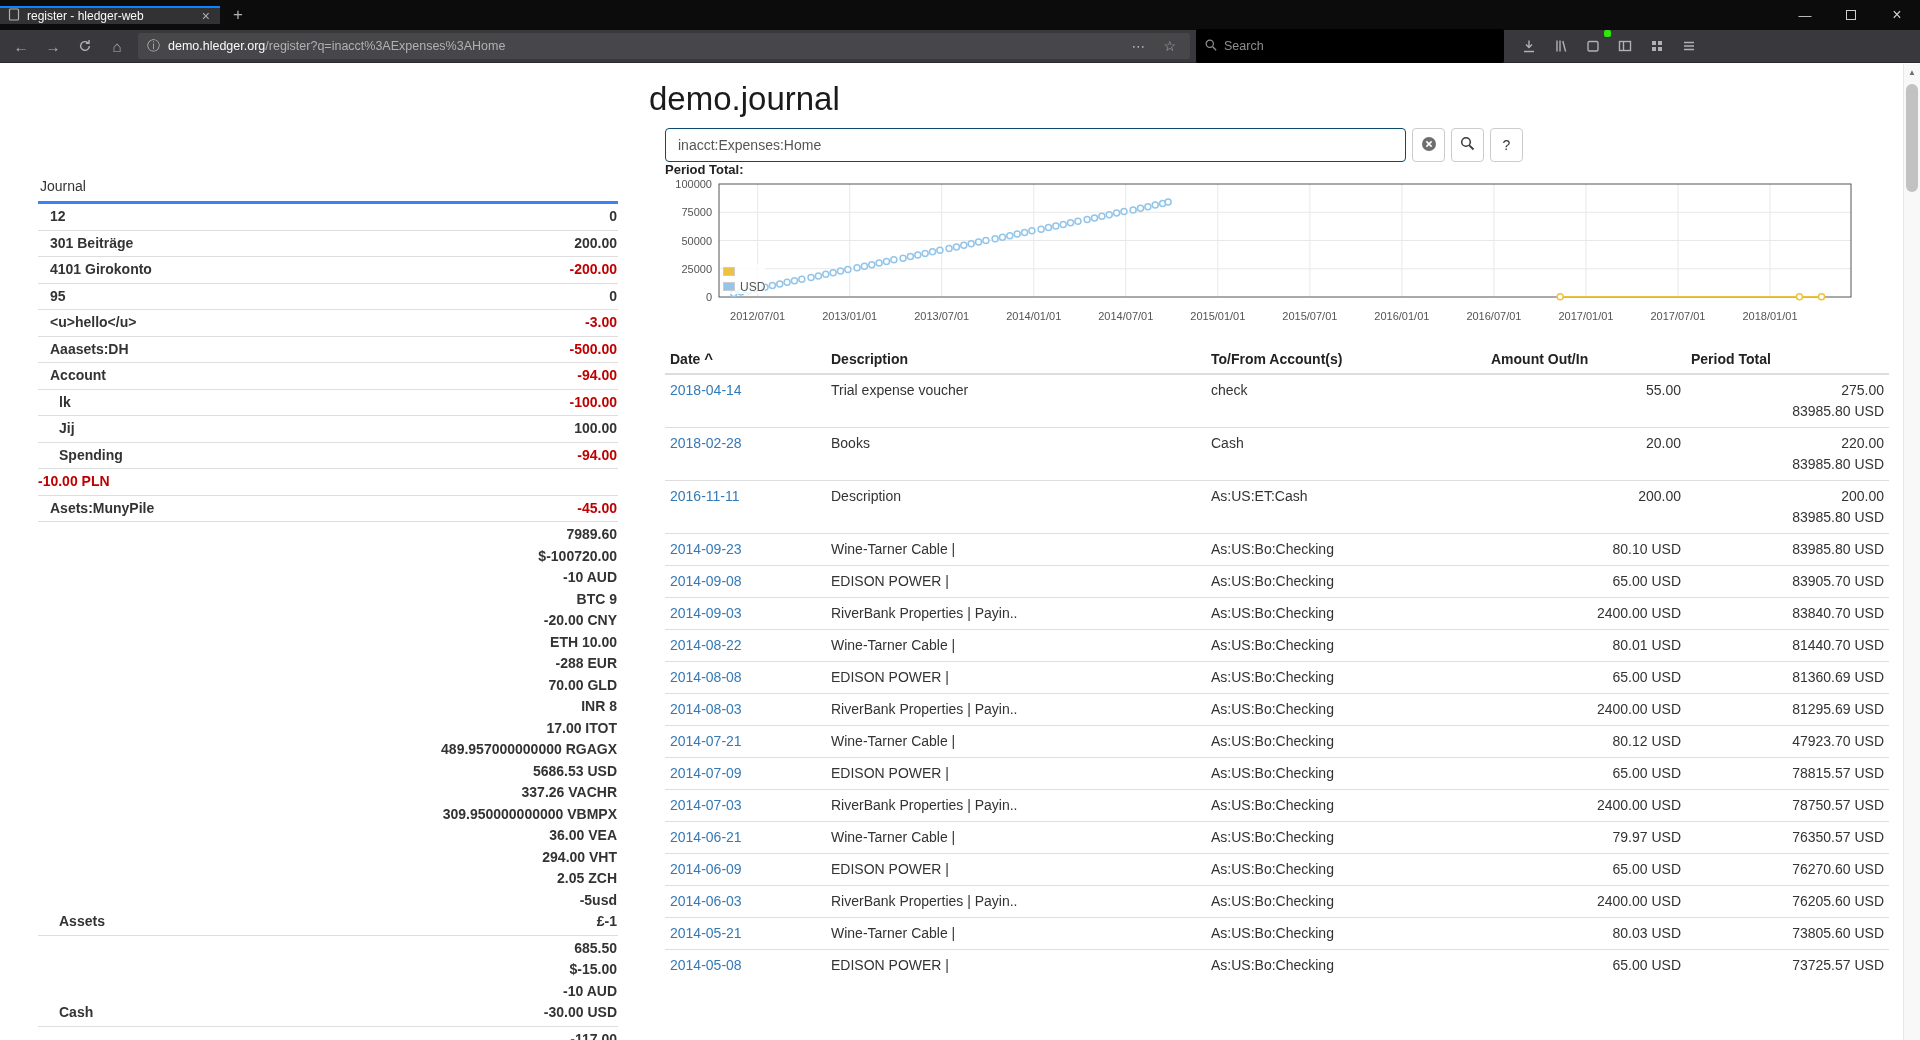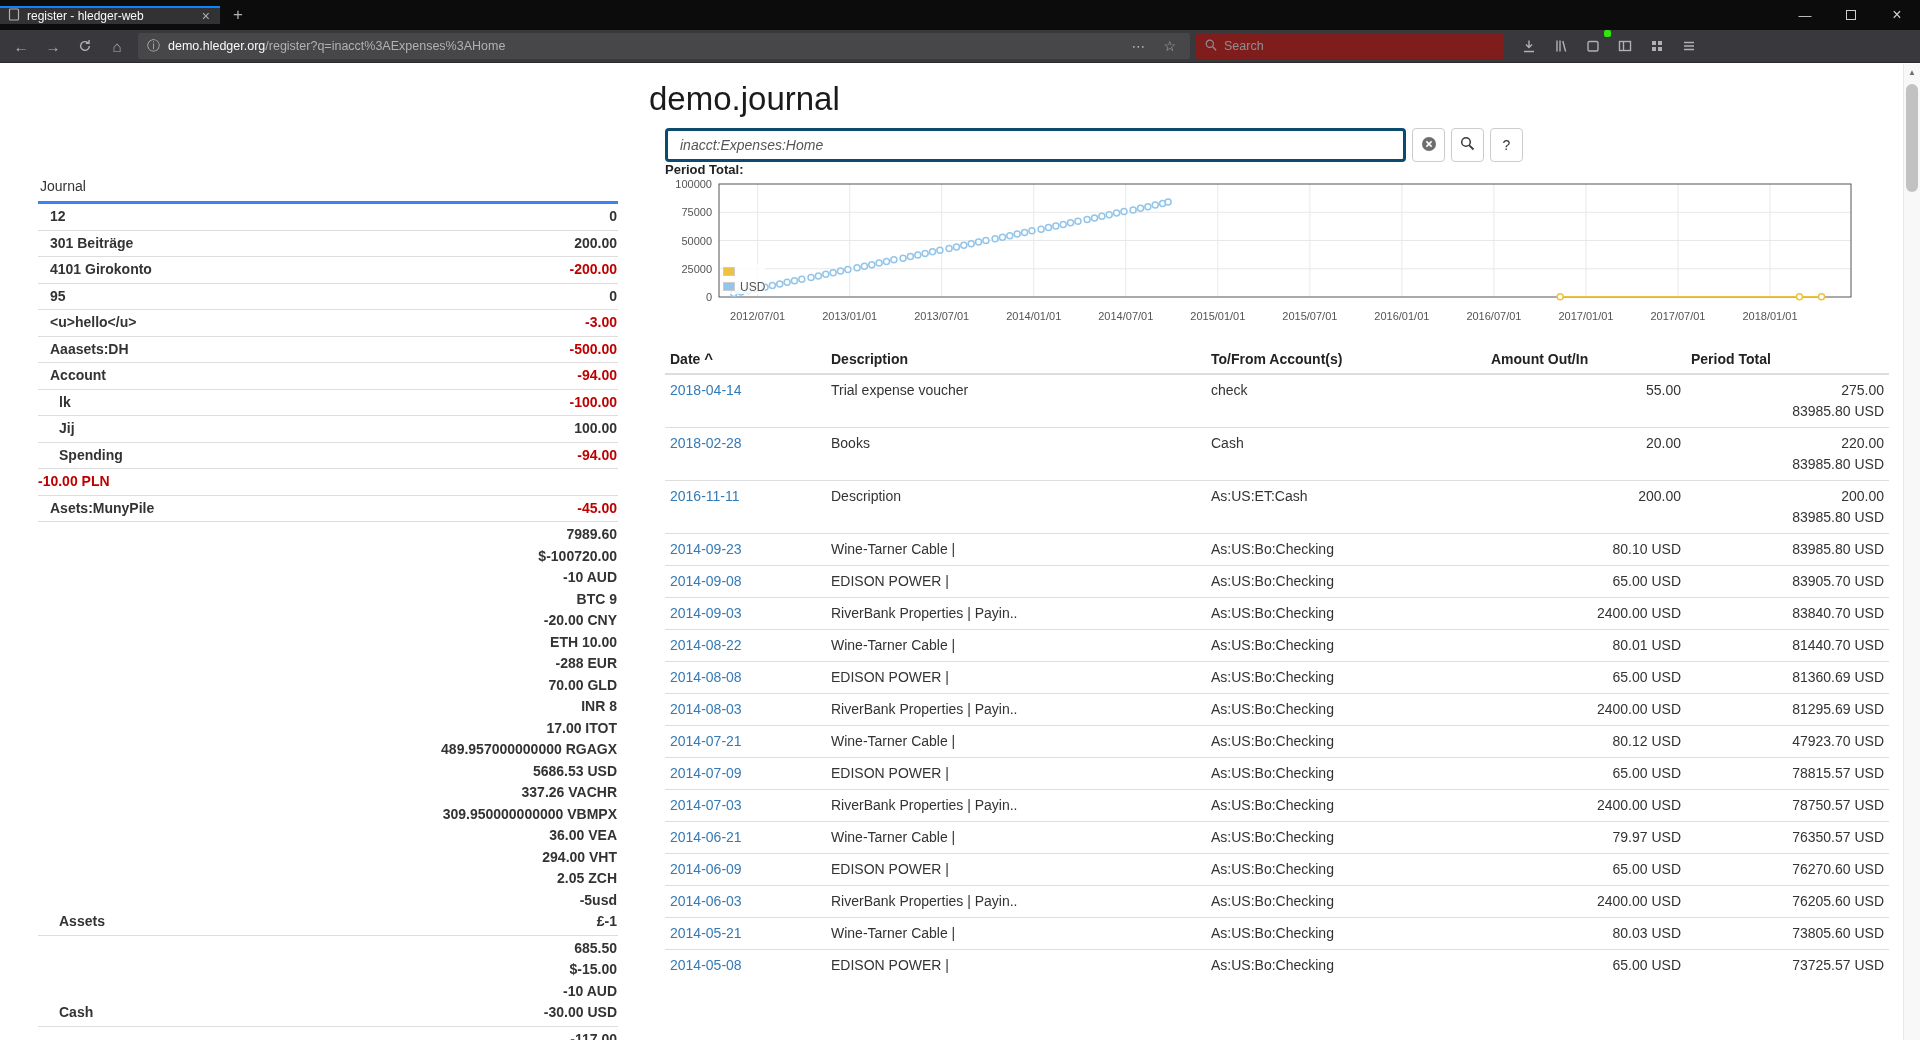--- a/index.html
+++ b/index.html
@@ -16,39 +16,39 @@
   .win-btn { width:46px; display:flex; align-items:center; justify-content:center; color:#cfcfd1; font-size:13px; }
   .restore-box { width:10px; height:10px; border:1px solid #cfcfd1; display:inline-block; }
 
   .navbar { height:33px; background:#38383d; border-bottom:1px solid #2a2a2e; display:flex; align-items:center; padding:0 6px; gap:2px; }
   .nav-icon { width:30px; height:26px; display:flex; align-items:center; justify-content:center; color:#b1b1b3; font-size:15px; border-radius:2px; flex:0 0 auto; }
   .nav-icon svg { display:block; }
   .urlbar { width:1052px; height:26px; background:#474749; border-radius:2px; margin:0 4px; display:flex; align-items:center; padding:0 9px; gap:8px; font-size:12.5px; color:#b1b1b3; }
   .url-text { flex:1; white-space:nowrap; overflow:hidden; }
   .url-host { color:#f9f9fa; }
   .url-action { color:#b1b1b3; font-size:14px; padding:0 5px; }
-  .searchbar { width:308px; height:26px; background:#7f1d1d; border-radius:2px; display:flex; align-items:center; padding:0 9px; gap:7px; color:#8f8f93; font-size:12.5px; margin-right:8px; }
+  .searchbar { width:308px; height:34px; background:#000000; border-radius:2px; display:flex; align-items:center; padding:0 9px; gap:7px; color:#8f8f93; font-size:12.5px; margin-right:8px; }
   .badge-green { position:absolute; top:-3px; right:-3px; width:7px; height:7px; background:#30e60b; border-radius:2px; }
   .rel { position:relative; }
 
   
   .page { position:absolute; top:64px; left:0; right:0; bottom:0; background:#fff; overflow:hidden; color:#333; font-size:14px; }
   .page-title { position:absolute; left:649px; top:16px; font-size:33px; font-weight:400; color:#1a1a1a; }
 
   .sidebar { position:absolute; left:38px; top:62px; width:580px; }
   .sb-heading { display:inline-block; color:#333; padding:4px 2px 7px; font-size:14px;margin-top:48px; }
   .sb-table { border-top:3px solid #3b82f6;font-weight:bold; }
   .sb-row { display:flex; border-bottom:1px solid #ddd; align-items:flex-end; padding:2px 0; }
   .sb-name { flex:1; color:#333; line-height:21.5px; white-space:nowrap; }
   .sb-amts { text-align:right; line-height:21.5px; padding-right:1px; white-space:nowrap; }
   .sb-amt.neg { color:#c00000; }
 
   .main { position:absolute; left:665px; top:64px; width:1224px; }
   .search-row { display:flex; gap:6px; }
-  .search-input { width:741px; height:34px; border:3px solid #0c4a6e; border-radius:4px; padding:6px 12px; font-size:14px; color:#555; font-family:inherit;font-style:italic; }
+  .search-input { width:741px; height:34px; border:1px solid #0c4a6e; border-radius:4px; padding:6px 12px; font-size:14px; color:#555; font-family:inherit; }
   .btn { height:34px; min-width:33px; background:#fff; border:1px solid #ccc; border-radius:4px; display:flex; align-items:center; justify-content:center; color:#333; font-size:14px; }
   .register-heading { font-size:30px; font-weight:400; color:#222; margin:26px 0 14px; }
   .pt-label { font-weight:700; font-size:13px; color:#222; margin-bottom:3px; }
 
   .chart-wrap { position:relative; width:1192px; height:152px; }
   .chart-legend { position:absolute; left:58px; top:84px; background:rgba(255,255,255,0.8); font-size:12px; color:#545454; }
   .lg-row { display:flex; align-items:center; gap:5px; height:15px; }
   .lg-swatch { width:12px; height:9px; border:1px solid #ccc; display:inline-block; }
 
   table.register { border-collapse:collapse; width:1224px; margin-top:12px; table-layout:fixed; }

